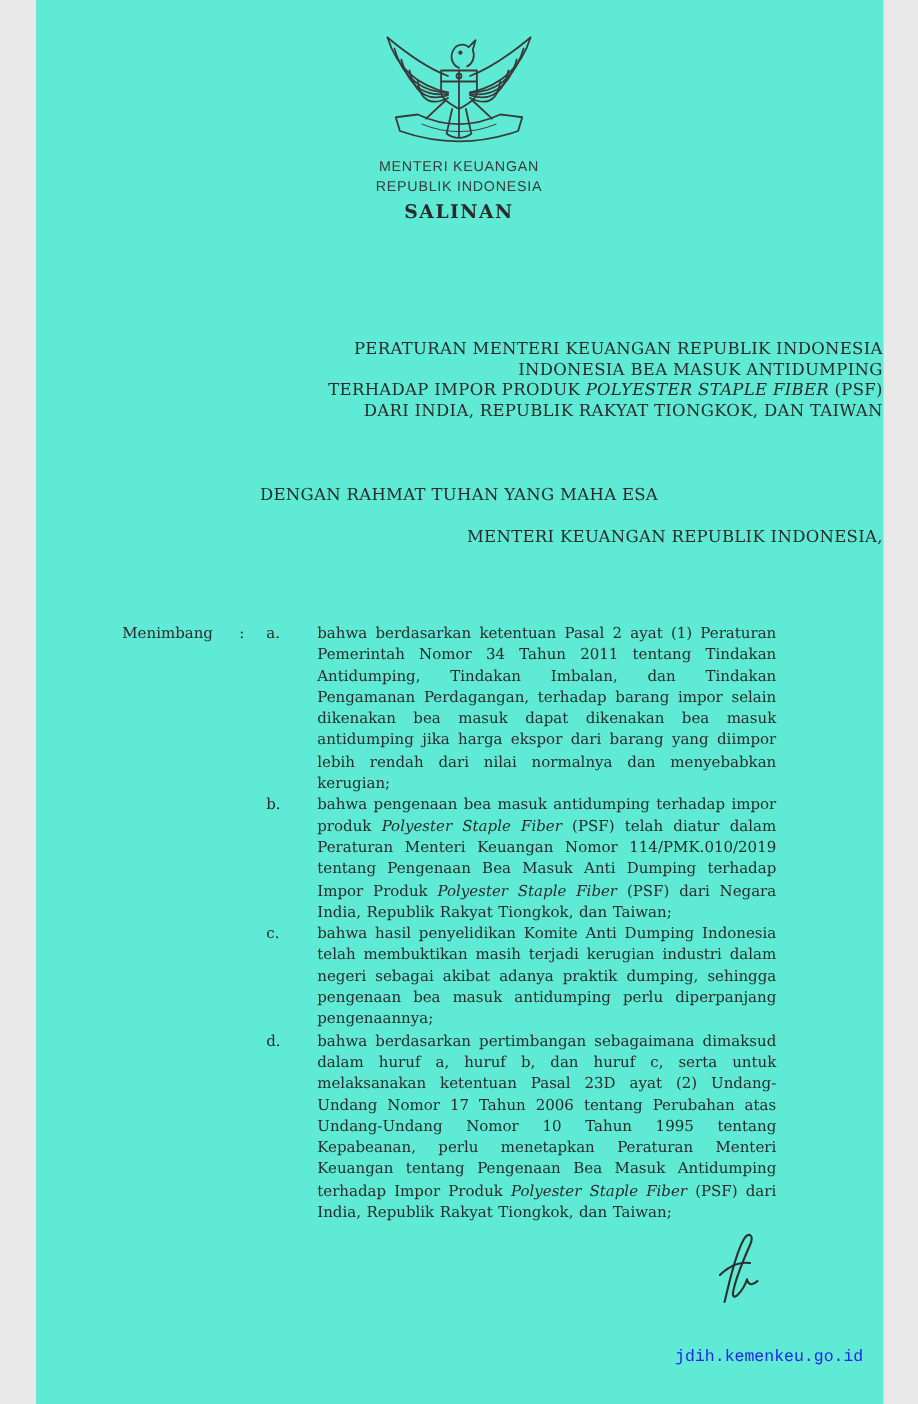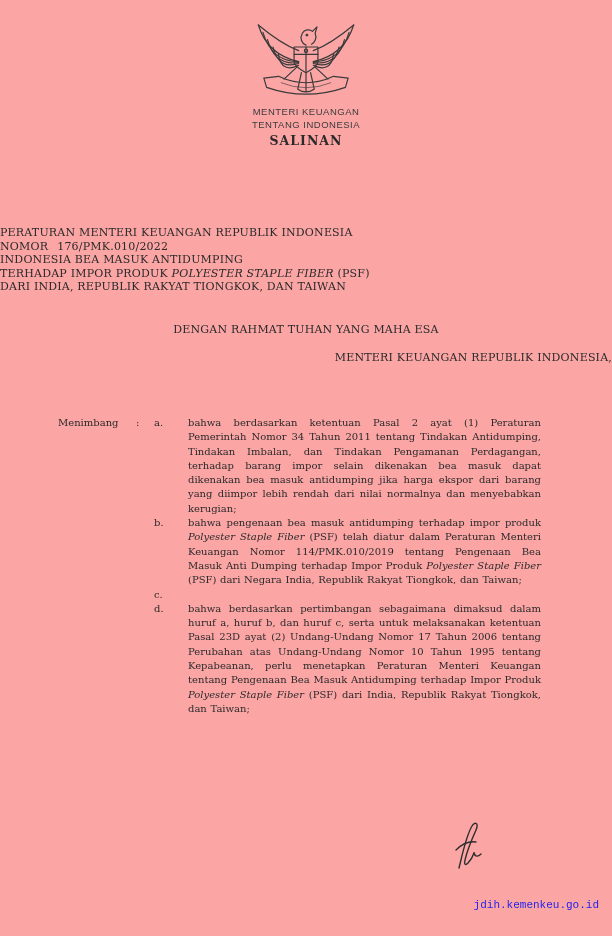--- a/index.html
+++ b/index.html
@@ -1,20 +1,20 @@
 <!DOCTYPE html>
 <html><head>
 <meta charset="utf-8">
 <style>
   html,body { margin:0; padding:0; background:#e8e8e8; }
   .page {
     position: relative;
-    width: 612px; height: 936px;
+    width: 565px; height: 936px;
     margin: 0 auto;
-    background: #fca5a5;
+    background: #5eead4;
     color: #2a2a2a;
     font-family: "DejaVu Serif", "Liberation Serif", serif;
     overflow: hidden;
   }
 
   
   .emblem {
     position: absolute; top: 14px; left: 50%; transform: translateX(-50%);
     width: 112px; height: 88px;
   }
@@ -28,21 +28,21 @@
   }
   .salinan {
     position: absolute; top: 133px; left: 0; right: 0;
     text-align: center;
     font-weight: bold; font-size: 12.5px; letter-spacing: 1px;
   }
 
   
   .title {
     position: absolute; top: 226px; left: 0; right: 0;
-    text-align: left;
+    text-align: right;
     font-size: 11px; line-height: 13.6px;
     letter-spacing: 0.2px;
   }
   .nomor-val { margin-left: 9px; }
 
   .invocation {
     position: absolute; top: 323px; left: 0; right: 0;
     text-align: center; font-size: 11px; letter-spacing: 0.2px;
   }
   .authority {
@@ -109,49 +109,47 @@
         <path d="M50,58 L36,71 M70,58 L84,71"></path>
 
         <path d="M14,70 L30,68 Q60,82 90,68 L106,70 L103,80 Q60,95 17,80 Z"></path>
         <path d="M33,75 Q60,86 87,75" stroke-width="0.7"></path>
       </g>
     </svg>
   </div>
 
   <div class="ministry">
     <div>MENTERI KEUANGAN</div>
-    <div>TENTANG INDONESIA</div>
+    <div>REPUBLIK INDONESIA</div>
   </div>
 
   <div class="salinan">SALINAN</div>
 
   <div class="title">
     <div>PERATURAN MENTERI KEUANGAN REPUBLIK INDONESIA</div>
-    <div>
-      <span>NOMOR</span><span class="nomor-val">176/PMK.010/2022</span>
-    </div>
     <div>INDONESIA BEA MASUK ANTIDUMPING</div>
     <div><span>TERHADAP IMPOR PRODUK </span><span class="it">POLYESTER STAPLE FIBER</span><span> (PSF)</span></div>
     <div>DARI INDIA, REPUBLIK RAKYAT TIONGKOK, DAN TAIWAN</div>
   </div>
 
   <div class="invocation">DENGAN RAHMAT TUHAN YANG MAHA ESA</div>
   <div class="authority">MENTERI KEUANGAN REPUBLIK INDONESIA,</div>
 
   <div class="considerations">
     <div class="c-label">Menimbang</div>
     <div class="c-colon">:</div>
 
     <div class="c-letter">a.</div>
     <div class="c-text"><span>bahwa berdasarkan ketentuan Pasal 2 ayat (1) Peraturan Pemerintah Nomor 34 Tahun 2011 tentang Tindakan Antidumping, Tindakan Imbalan, dan Tindakan Pengamanan Perdagangan, terhadap barang impor selain dikenakan bea masuk dapat dikenakan bea masuk antidumping jika harga ekspor dari barang yang diimpor lebih rendah dari nilai normalnya dan menyebabkan kerugian;</span></div>
 
     <div class="c-letter">b.</div>
     <div class="c-text"><span>bahwa pengenaan bea masuk antidumping terhadap impor produk </span><span class="it">Polyester Staple Fiber</span><span> (PSF) telah diatur dalam Peraturan Menteri Keuangan Nomor 114/PMK.010/2019 tentang Pengenaan Bea Masuk Anti Dumping terhadap Impor Produk </span><span class="it">Polyester Staple Fiber</span><span> (PSF) dari Negara India, Republik Rakyat Tiongkok, dan Taiwan;</span></div>
 
     <div class="c-letter">c.</div>
+    <div class="c-text"><span>bahwa hasil penyelidikan Komite Anti Dumping Indonesia telah membuktikan masih terjadi kerugian industri dalam negeri sebagai akibat adanya praktik dumping, sehingga pengenaan bea masuk antidumping perlu diperpanjang pengenaannya;</span></div>
 
     <div class="c-letter">d.</div>
     <div class="c-text"><span>bahwa berdasarkan pertimbangan sebagaimana dimaksud dalam huruf a, huruf b, dan huruf c, serta untuk melaksanakan ketentuan Pasal 23D ayat (2) Undang-Undang Nomor 17 Tahun 2006 tentang Perubahan atas Undang-Undang Nomor 10 Tahun 1995 tentang Kepabeanan, perlu menetapkan Peraturan Menteri Keuangan tentang Pengenaan Bea Masuk Antidumping terhadap Impor Produk </span><span class="it">Polyester Staple Fiber</span><span> (PSF) dari India, Republik Rakyat Tiongkok, dan Taiwan;</span></div>
   </div>
 
   <svg class="paraf" viewBox="0 0 34 52" aria-hidden="true">
     <g stroke="#2e2e2e" fill="none" stroke-width="1.4" stroke-linecap="round">
       <path d="M7,48 C10,36 14,16 20,6 C23,1 27,3 24,10 C20,19 15,31 13,40 C12,44 13,46 16,43 C19,40 21,36 22,33"></path>
       <path d="M4,30 C10,24 17,21 24,22"></path>
       <path d="M22,33 C23,37 26,37 29,34"></path>

